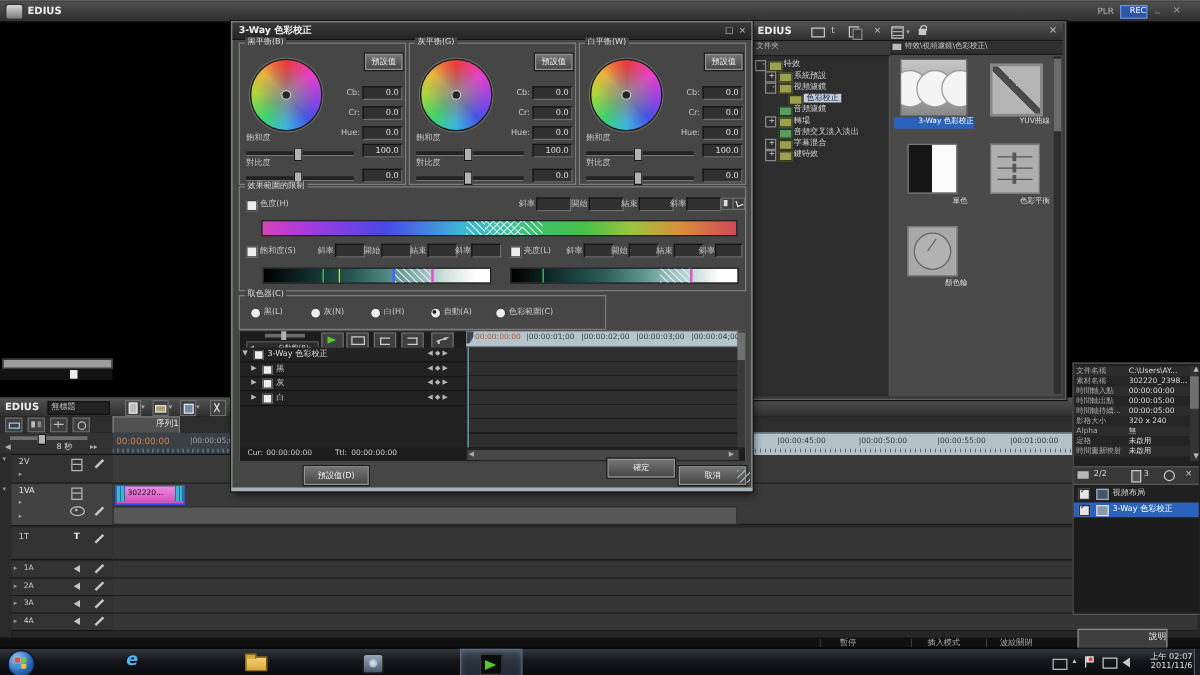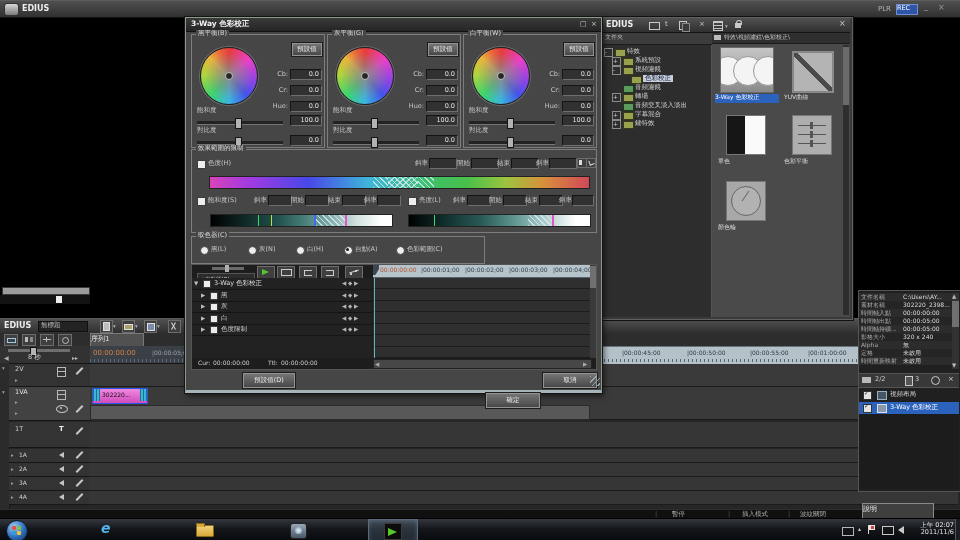--- a/index.html
+++ b/index.html
@@ -1,20 +1,20 @@
 <!DOCTYPE html>
 <html><head>
 <meta charset="utf-8">
 <style>
   html,body{margin:0;padding:0;background:#000}
   #screen{position:relative;width:960px;height:540px;background:#000;overflow:hidden;
     font-family:"DejaVu Sans","Liberation Sans",sans-serif;color:#ccc;line-height:1.15}
   .a{position:absolute;white-space:nowrap}
   .f5{font-size:5.5px}.f6{font-size:6px}.f65{font-size:6.5px}.f7{font-size:7px}.f75{font-size:7.5px}.f8{font-size:8px}
-  .tc{text-align:left}.tr{text-align:right}.b{font-weight:bold}
+  .tc{text-align:right}.tr{text-align:right}.b{font-weight:bold}
   .fld{background:#313131;border:1px solid;border-color:#141414 #6e6e6e #6e6e6e #141414;color:#e2e2e2;
     font-size:6.5px;text-align:right;padding:1px 2px 0 0}
   .btn{background:linear-gradient(#747474,#484848);border:1px solid #939393;box-shadow:0 0 0 1px #1d1d1d;
     color:#f0f0f0;font-size:6.5px;text-align:center}
   .grp{border:1px solid #7d7d7d}
   .leg{position:absolute;top:-5px;left:4px;background:#464646;padding:0 2px;font-size:6.5px;color:#dcdcdc}
   .lb{font-size:6.5px;color:#c8c8c8}
   .ck{width:7px;height:7px;background:#ededed;border:1px solid #3c3c3c}
   .rd{width:7px;height:7px;border-radius:50%;background:#ededed;border:1px solid #3c3c3c}
   .sl{height:3px;background:#232323;border-bottom:1px solid #757575}
@@ -596,26 +596,20 @@
           <span class="a ck" style="left:18px;top:2px;width:6px;height:6px"></span>
           <span class="a f65" style="left:29px;top:2px;color:#c8c8c8">灰</span>
           <span class="a f5" style="left:150px;top:2px;color:#b4b4b4">◀ ◆ ▶</span>
         </div>
         <div class="a" style="left:0;top:34.5px;width:180px;height:11px;border-bottom:1px solid #141414">
           <span class="a f5" style="left:9px;top:2px;color:#bbb">▶</span>
           <span class="a ck" style="left:18px;top:2px;width:6px;height:6px"></span>
           <span class="a f65" style="left:29px;top:2px;color:#c8c8c8">白</span>
           <span class="a f5" style="left:150px;top:2px;color:#b4b4b4">◀ ◆ ▶</span>
         </div>
-        <div class="a" style="left:0;top:46px;width:180px;height:11px;border-bottom:1px solid #141414">
-          <span class="a f5" style="left:9px;top:2px;color:#bbb">▶</span>
-          <span class="a ck" style="left:18px;top:2px;width:6px;height:6px"></span>
-          <span class="a f65" style="left:29px;top:2px;color:#c8c8c8">色度限制</span>
-          <span class="a f5" style="left:150px;top:2px;color:#b4b4b4">◀ ◆ ▶</span>
-        </div>
       </div>
 
       <div class="a" style="left:181px;top:13px;width:219px;height:80px;
         background:repeating-linear-gradient(180deg,#2f2f2f 0 10.5px,#1c1c1c 10.5px 11.5px)">
         <div class="a" style="left:1px;top:0;width:1px;height:80px;background:#5fb4b4"></div>
       </div>
       <div class="a" style="left:398px;top:0;width:6px;height:93px;background:#3a3a3a">
         <div class="a" style="left:0;top:1px;width:6px;height:22px;background:#707070"></div>
       </div>
 
@@ -623,21 +617,21 @@
       <span class="a f6" style="left:21px;top:95px;color:#cfcfcf">00:00:00:00</span>
       <span class="a f6" style="left:76px;top:95px;color:#cfcfcf">Ttl:</span>
       <span class="a f6" style="left:89px;top:95px;color:#cfcfcf">00:00:00:00</span>
       <div class="a" style="left:181px;top:94px;width:217px;height:8px;background:#474747;border:1px solid #222">
         <span class="a f5" style="left:1px;top:1px;color:#aaa">◀</span>
         <span class="a f5" style="left:209px;top:1px;color:#aaa">▶</span>
       </div>
     </div>
 
     <div class="a btn" style="left:57px;top:355px;width:50px;height:13px;line-height:13px">預設值(D)</div>
-    <div class="a btn" style="left:300px;top:375px;width:52px;height:13px;line-height:13px">確定</div>
+    <div class="a btn" style="left:300px;top:349px;width:52px;height:13px;line-height:13px">確定</div>
     <div class="a btn" style="left:357px;top:355px;width:52px;height:13px;line-height:13px">取消</div>
     <div class="a" style="left:404px;top:358px;width:10px;height:10px;background:repeating-linear-gradient(135deg,#9aa8ae 0 1px,rgba(0,0,0,0) 1px 4px)"></div>
   </div>
 
   <div class="a f7 tc" style="left:862px;top:503px;width:70px;height:13px;background:#3f3f3f;border:1px solid #8a8a8a;color:#e4e4e4;padding-top:1px;z-index:8">說明</div>
 
   <div class="a" style="left:0;top:518px;width:960px;height:22px;background:linear-gradient(#34383e,#14161a 45%,#090a0d);border-top:1px solid #000;z-index:9">
     <div class="a" style="left:6px;top:1px;width:20px;height:20px;border-radius:50%;background:radial-gradient(circle at 35% 30%,#9ecbf0,#2a6ab8 55%,#12355f);border:1px solid #0a1a2e">
       <div class="a" style="left:5px;top:5px;width:10px;height:9px">
         <div class="a" style="left:0;top:0;width:4px;height:4px;background:#e85040;border-radius:1px"></div>

